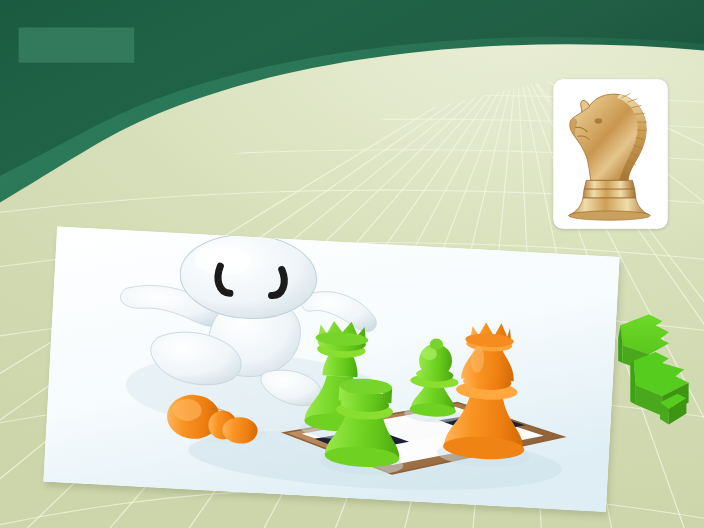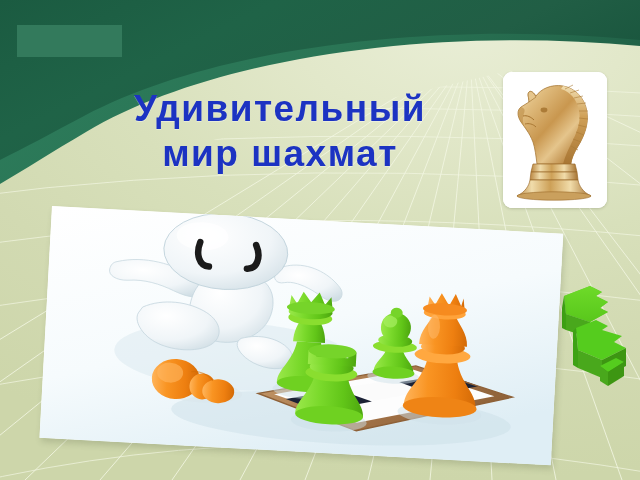--- a/index.html
+++ b/index.html
@@ -136,22 +136,20 @@
         </linearGradient>
       </defs>
 
       <path d="M0,0 L640,0 L640,46 C430,26 210,58 86,132 C52,152 24,170 0,184 Z" fill="url(#domeGrad2)"></path>
 
       <path d="M0,0 L640,0 L640,40 C430,20 212,48 84,116 C52,133 24,148 0,160 Z" fill="url(#domeGrad)"></path>
     </svg>
     <div class="green-rect"></div>
   </div>
 
-  <div class="title">Удивительный
-мир шахмат</div>
 
   <div class="knight-card">
     <span class="sr">Golden chess knight piece</span>
     <svg width="104" height="136" viewBox="0 0 104 136">
       <defs>
         <linearGradient id="gold" x1="0" y1="0" x2="1" y2="1">
           <stop offset="0%" stop-color="#f3e0b8"></stop>
           <stop offset="22%" stop-color="#e0bc7e"></stop>
           <stop offset="48%" stop-color="#c9974f"></stop>
           <stop offset="66%" stop-color="#e5c58c"></stop>

